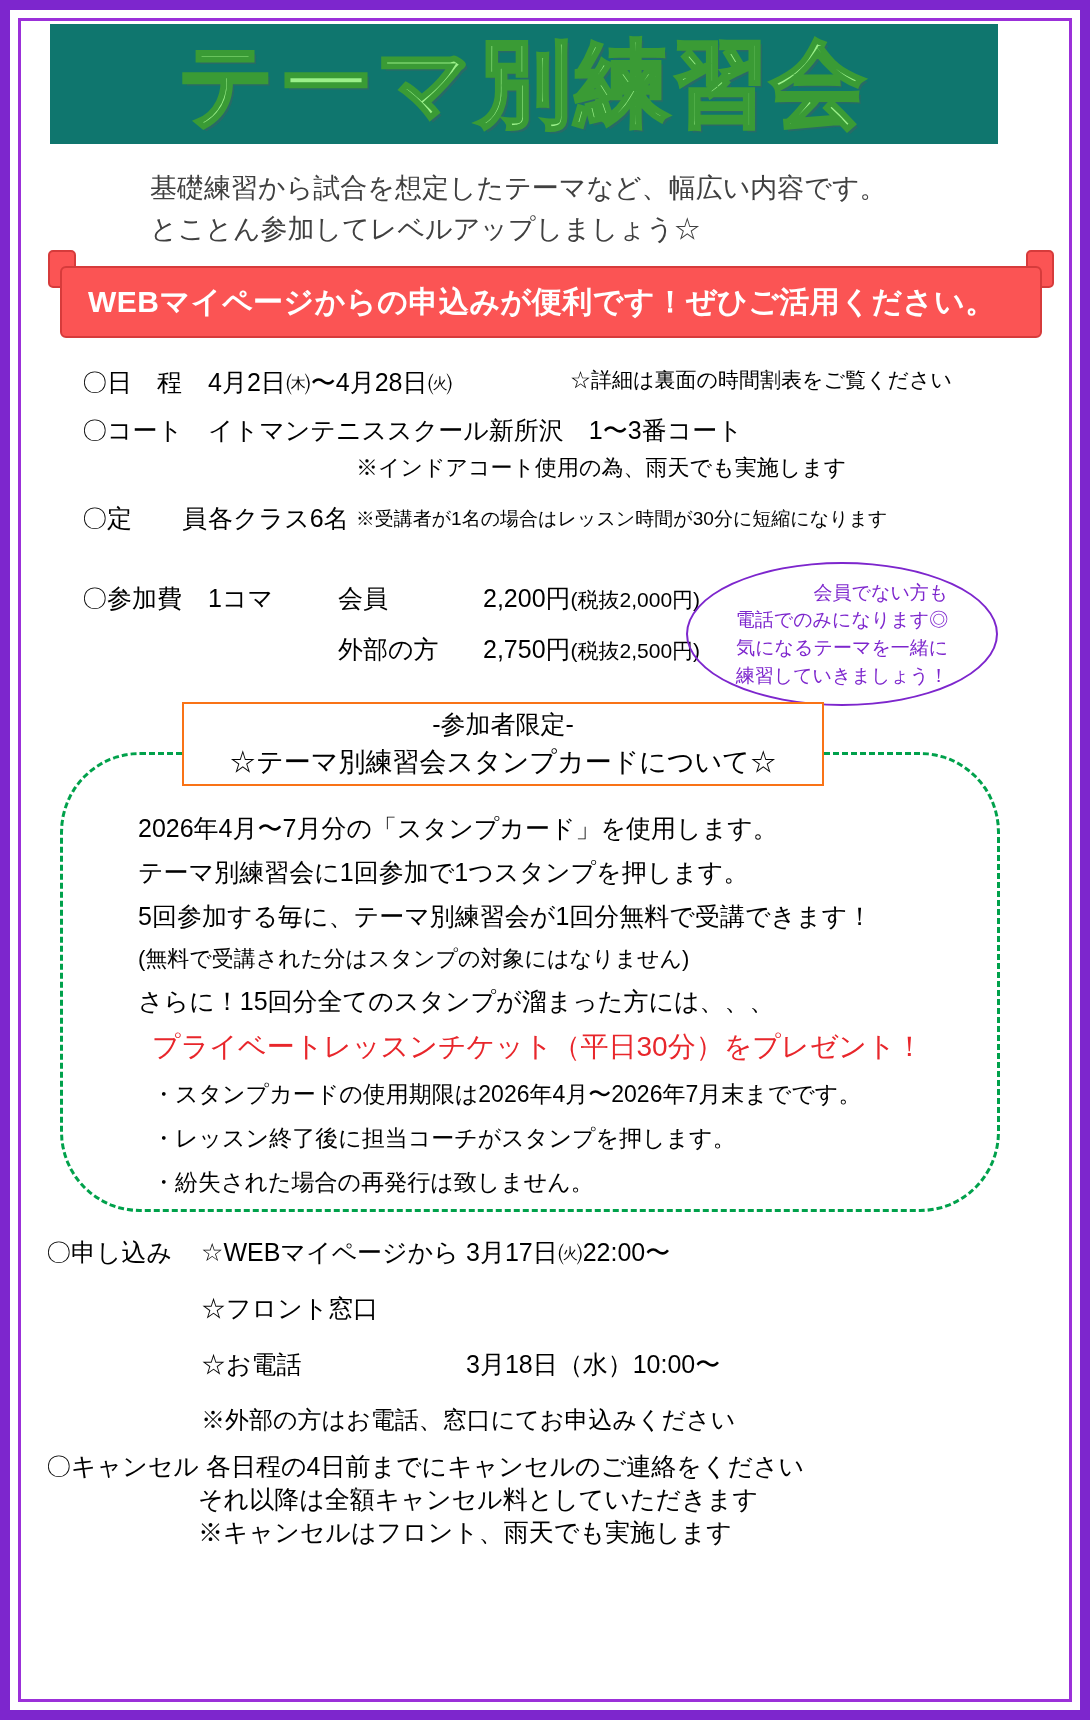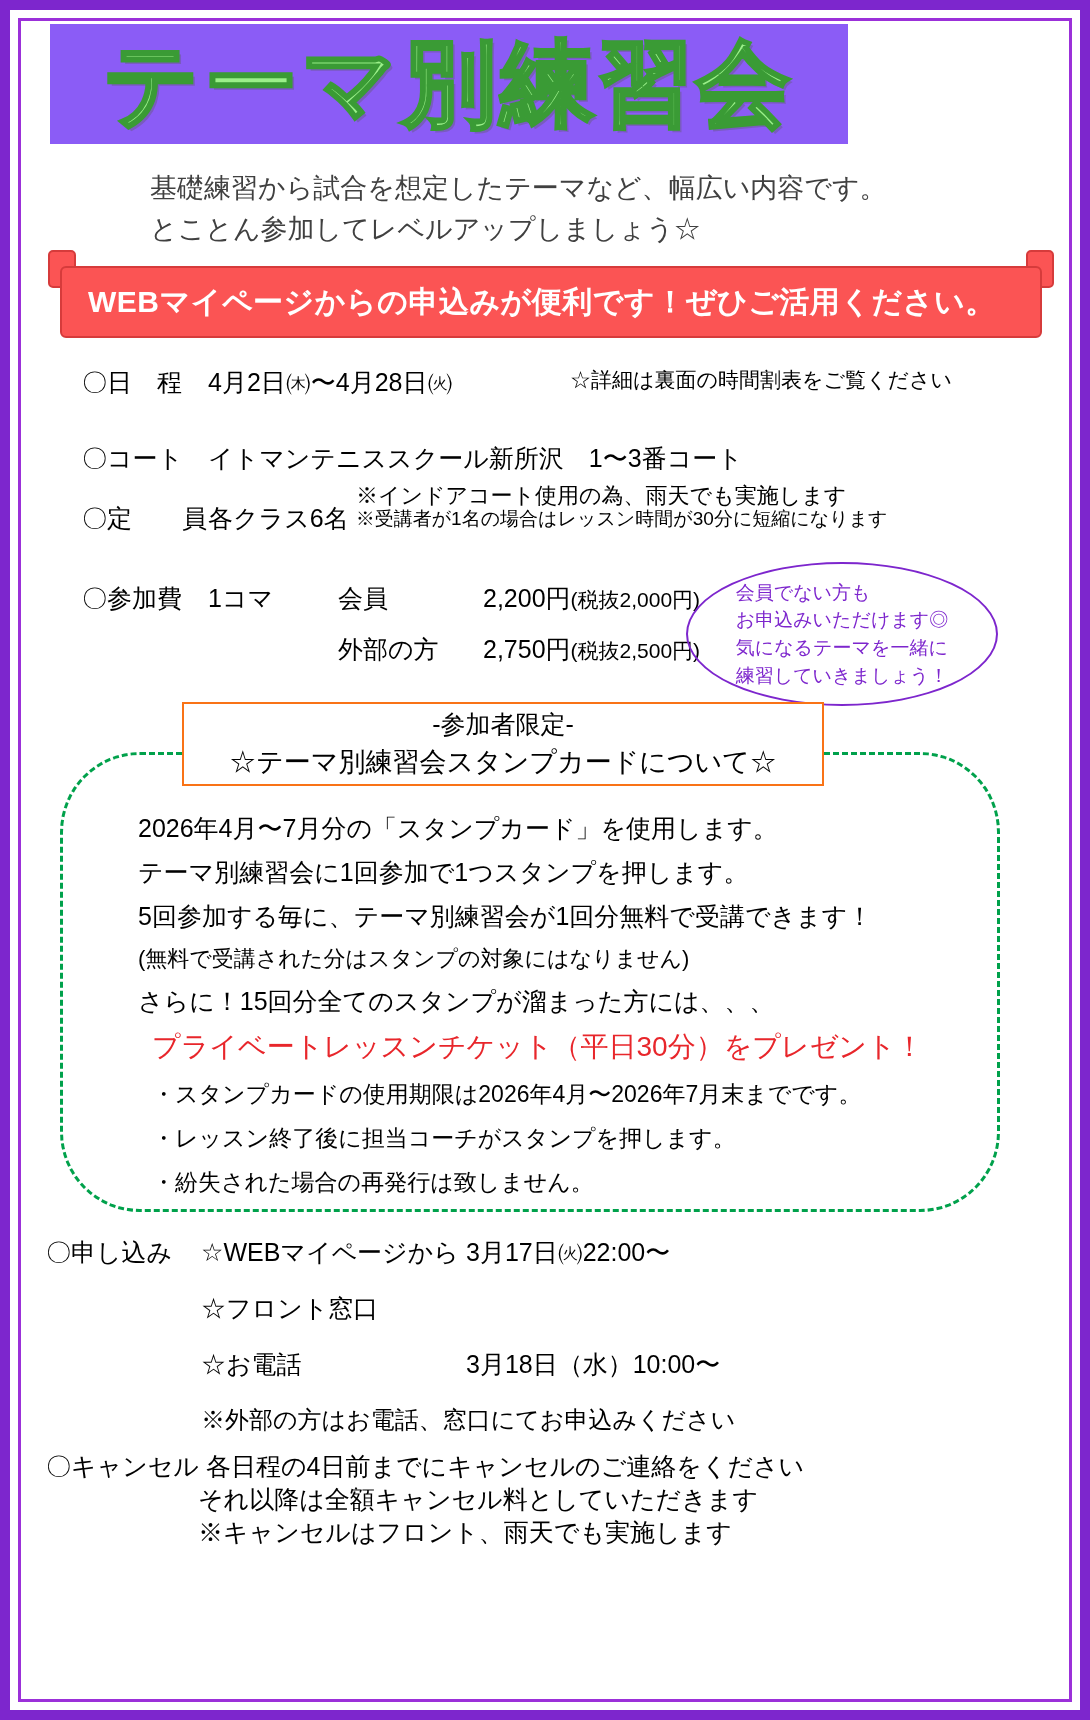--- a/index.html
+++ b/index.html
@@ -27,23 +27,23 @@
     inset: 8px;
     border: 3px solid #9b30d9;
     box-sizing: border-box;
   }
 
   
   .title-banner {
     position: absolute;
     left: 40px;
     top: 14px;
-    width: 798px;
+    width: 948px;
     height: 120px;
-    background: #8b5cf6;
+    background: #0f766e;
     display: flex;
     align-items: center;
     justify-content: center;
   }
   .title-text {
     font-family: "DejaVu Sans", sans-serif;
     font-size: 94px;
     font-weight: bold;
     letter-spacing: 4px;
     color: #9bf08a;
@@ -110,21 +110,21 @@
     width: 1000px;
     font-size: 25px;
     color: #000;
   }
   .lbl { display: inline-block; width: 126px; vertical-align: top; }
   .val { display: inline-block; vertical-align: top; }
 
   .r-date { position: absolute; left: 36px; top: 0; font-size: 25px; }
   .r-date .note { position: absolute; left: 488px; top: 0; font-size: 21px; white-space: nowrap; }
 
-  .r-court { position: absolute; left: 36px; top: 76px; }
+  .r-court { position: absolute; left: 36px; top: 48px; }
   .court-note { margin-left: 274px; margin-top: 6px; font-size: 22px; }
 
   .r-cap { position: absolute; left: 36px; top: 136px; }
   .cap-note { font-size: 19px; }
 
   .r-fee { position: absolute; left: 36px; top: 216px; }
   .fee-grid { display: inline-block; }
   .fee-line { margin-bottom: 18px; white-space: nowrap; }
   .fee-koma { display: inline-block; width: 130px; }
   .fee-who { display: inline-block; width: 145px; }
@@ -143,21 +143,21 @@
     border-radius: 50%;
     display: flex;
     align-items: center;
     justify-content: center;
     text-align: center;
   }
   .oval .txt {
     color: #7d26cd;
     font-size: 19px;
     line-height: 1.45;
-    text-align: left;
+    text-align: right;
   }
 
   
   .stamp-dashed {
     position: absolute;
     left: 50px;
     top: 742px;
     width: 940px;
     height: 460px;
     border: 3px dashed #00a14b;
@@ -277,21 +277,21 @@
           <span class="fee-koma"></span><span class="fee-who">外部の方</span><span class="fee-amt">2,750円</span><span class="fee-tax">(税抜2,500円)</span>
         </div>
       </span>
     </div>
 
   </div>
 
   <div class="oval">
     <div class="txt">
       <div>会員でない方も</div>
-      <div>お申込みいただけます◎</div>
+      <div>電話でのみになります◎</div>
       <div>気になるテーマを一緒に</div>
       <div>練習していきましょう！</div>
     </div>
   </div>
 
   <div class="stamp-dashed"></div>
   <div class="stamp-head">
     <div class="l1">-参加者限定-</div>
     <div class="l2">☆テーマ別練習会スタンプカードについて☆</div>
   </div>

